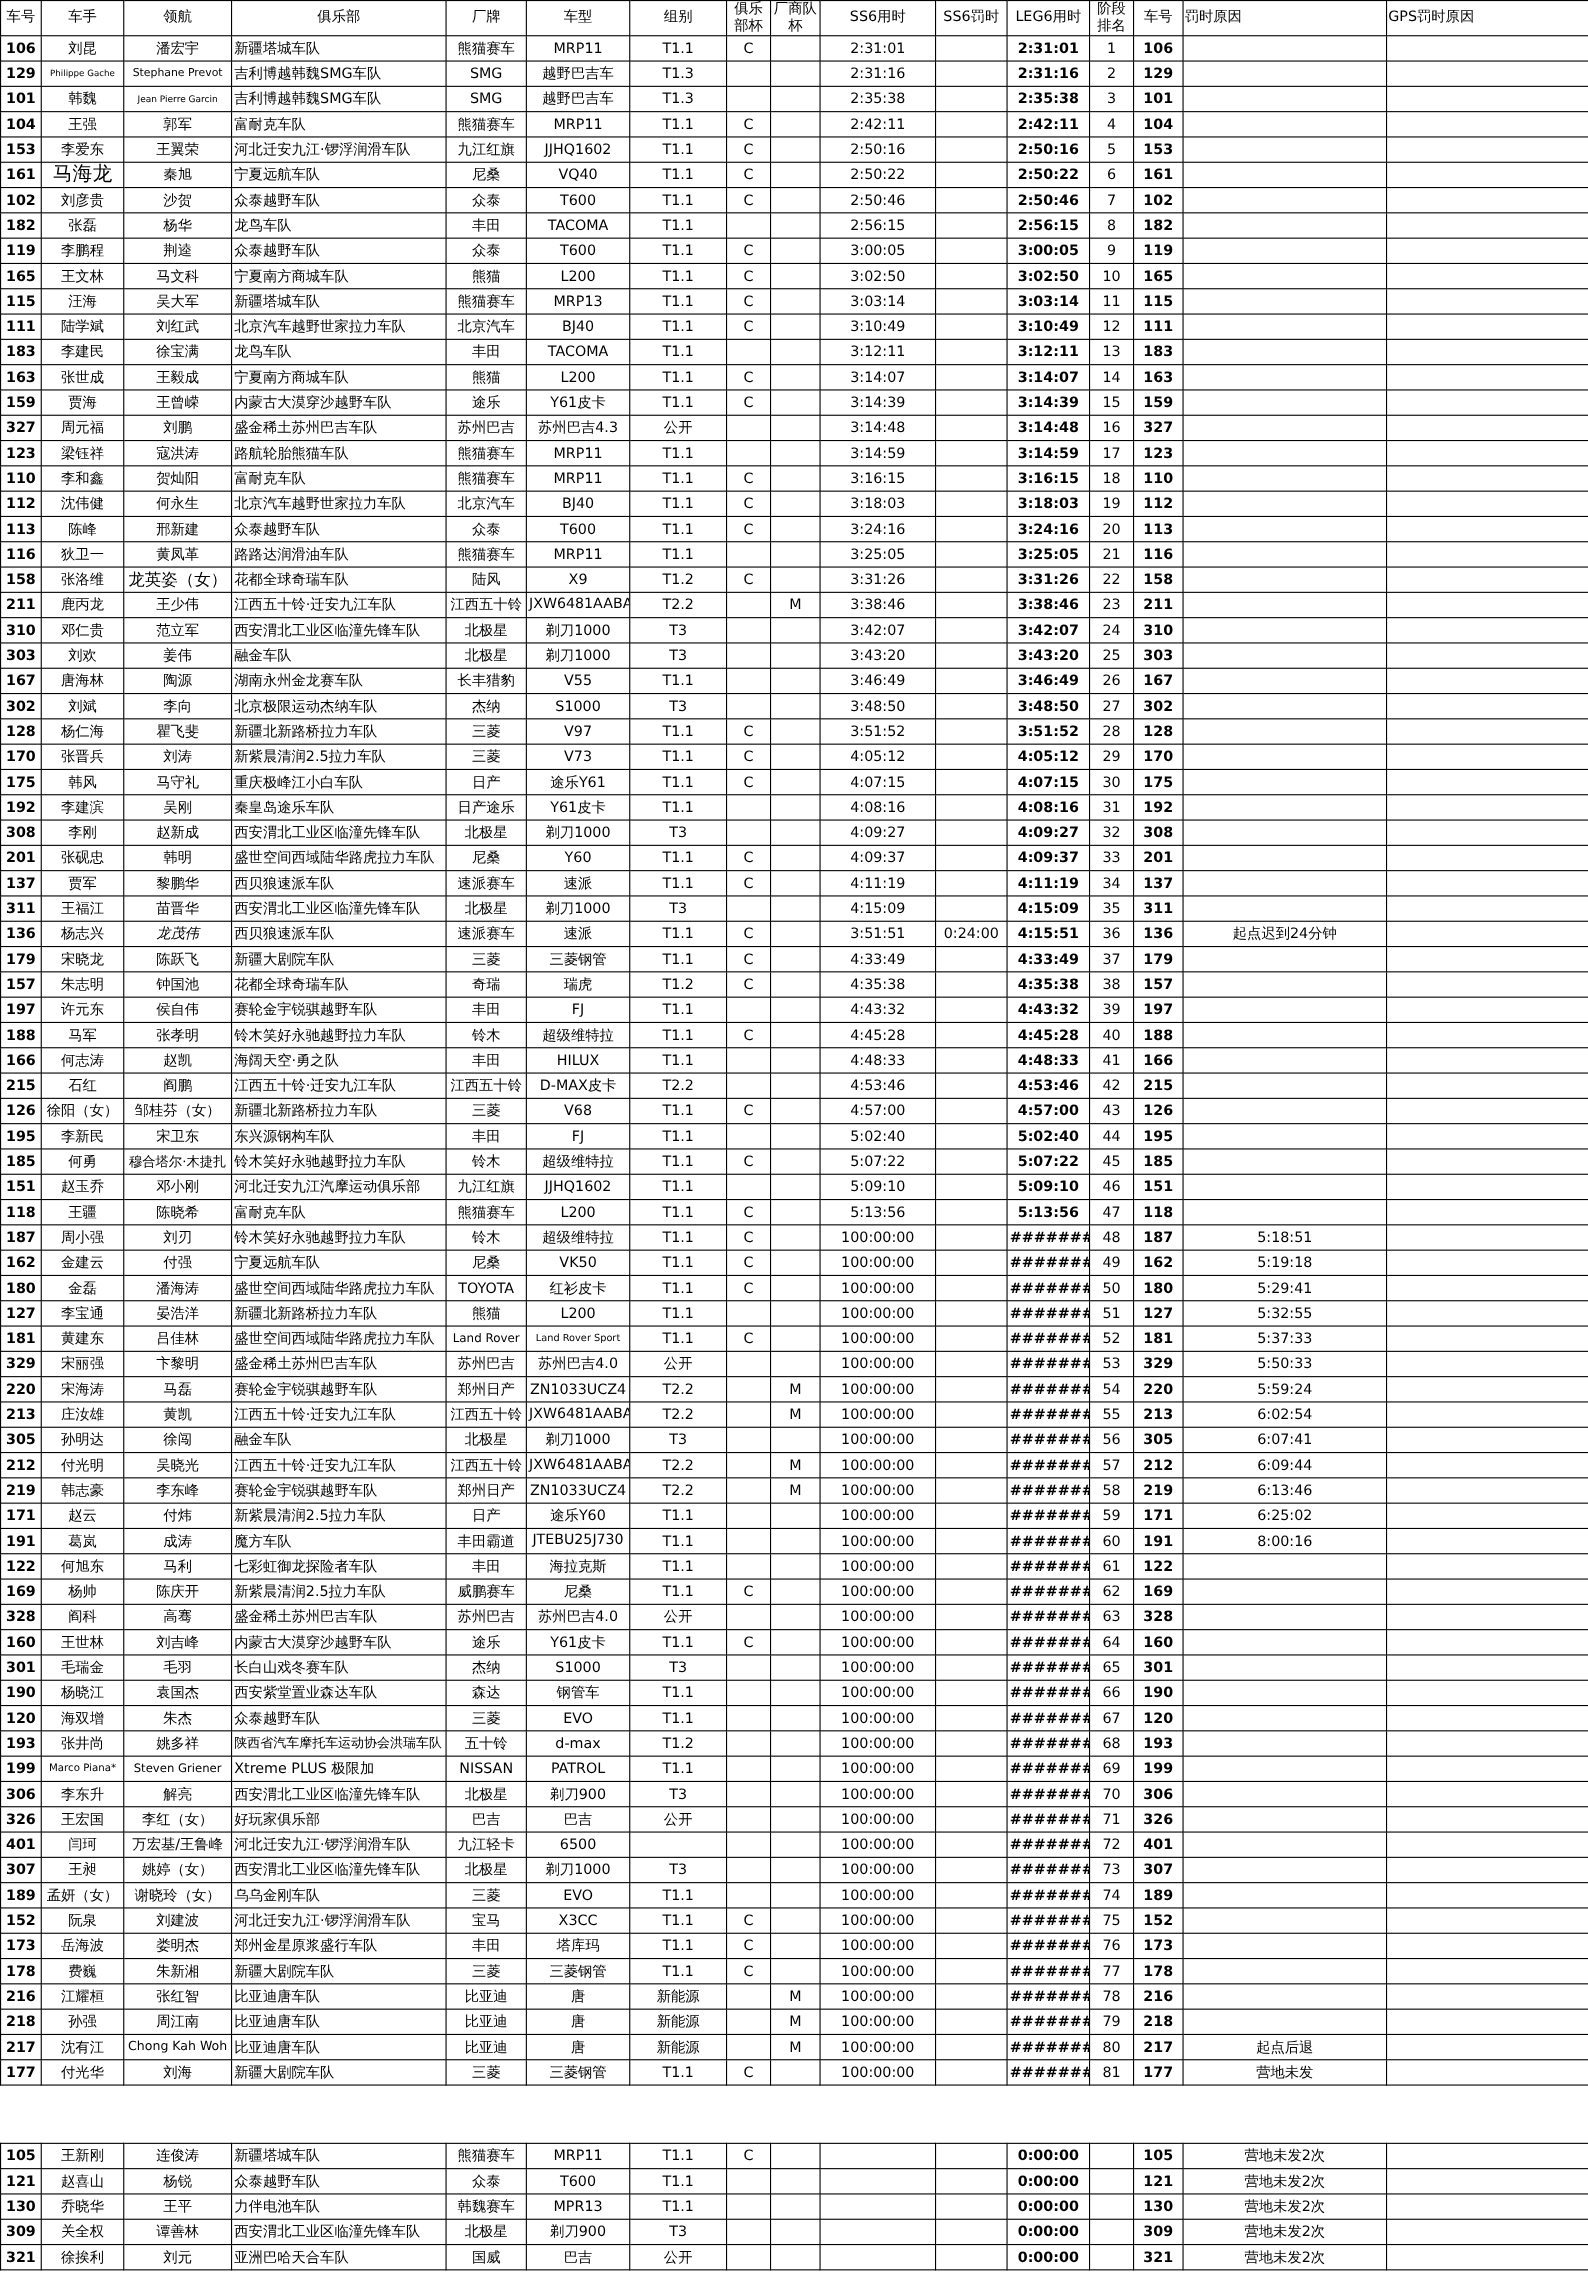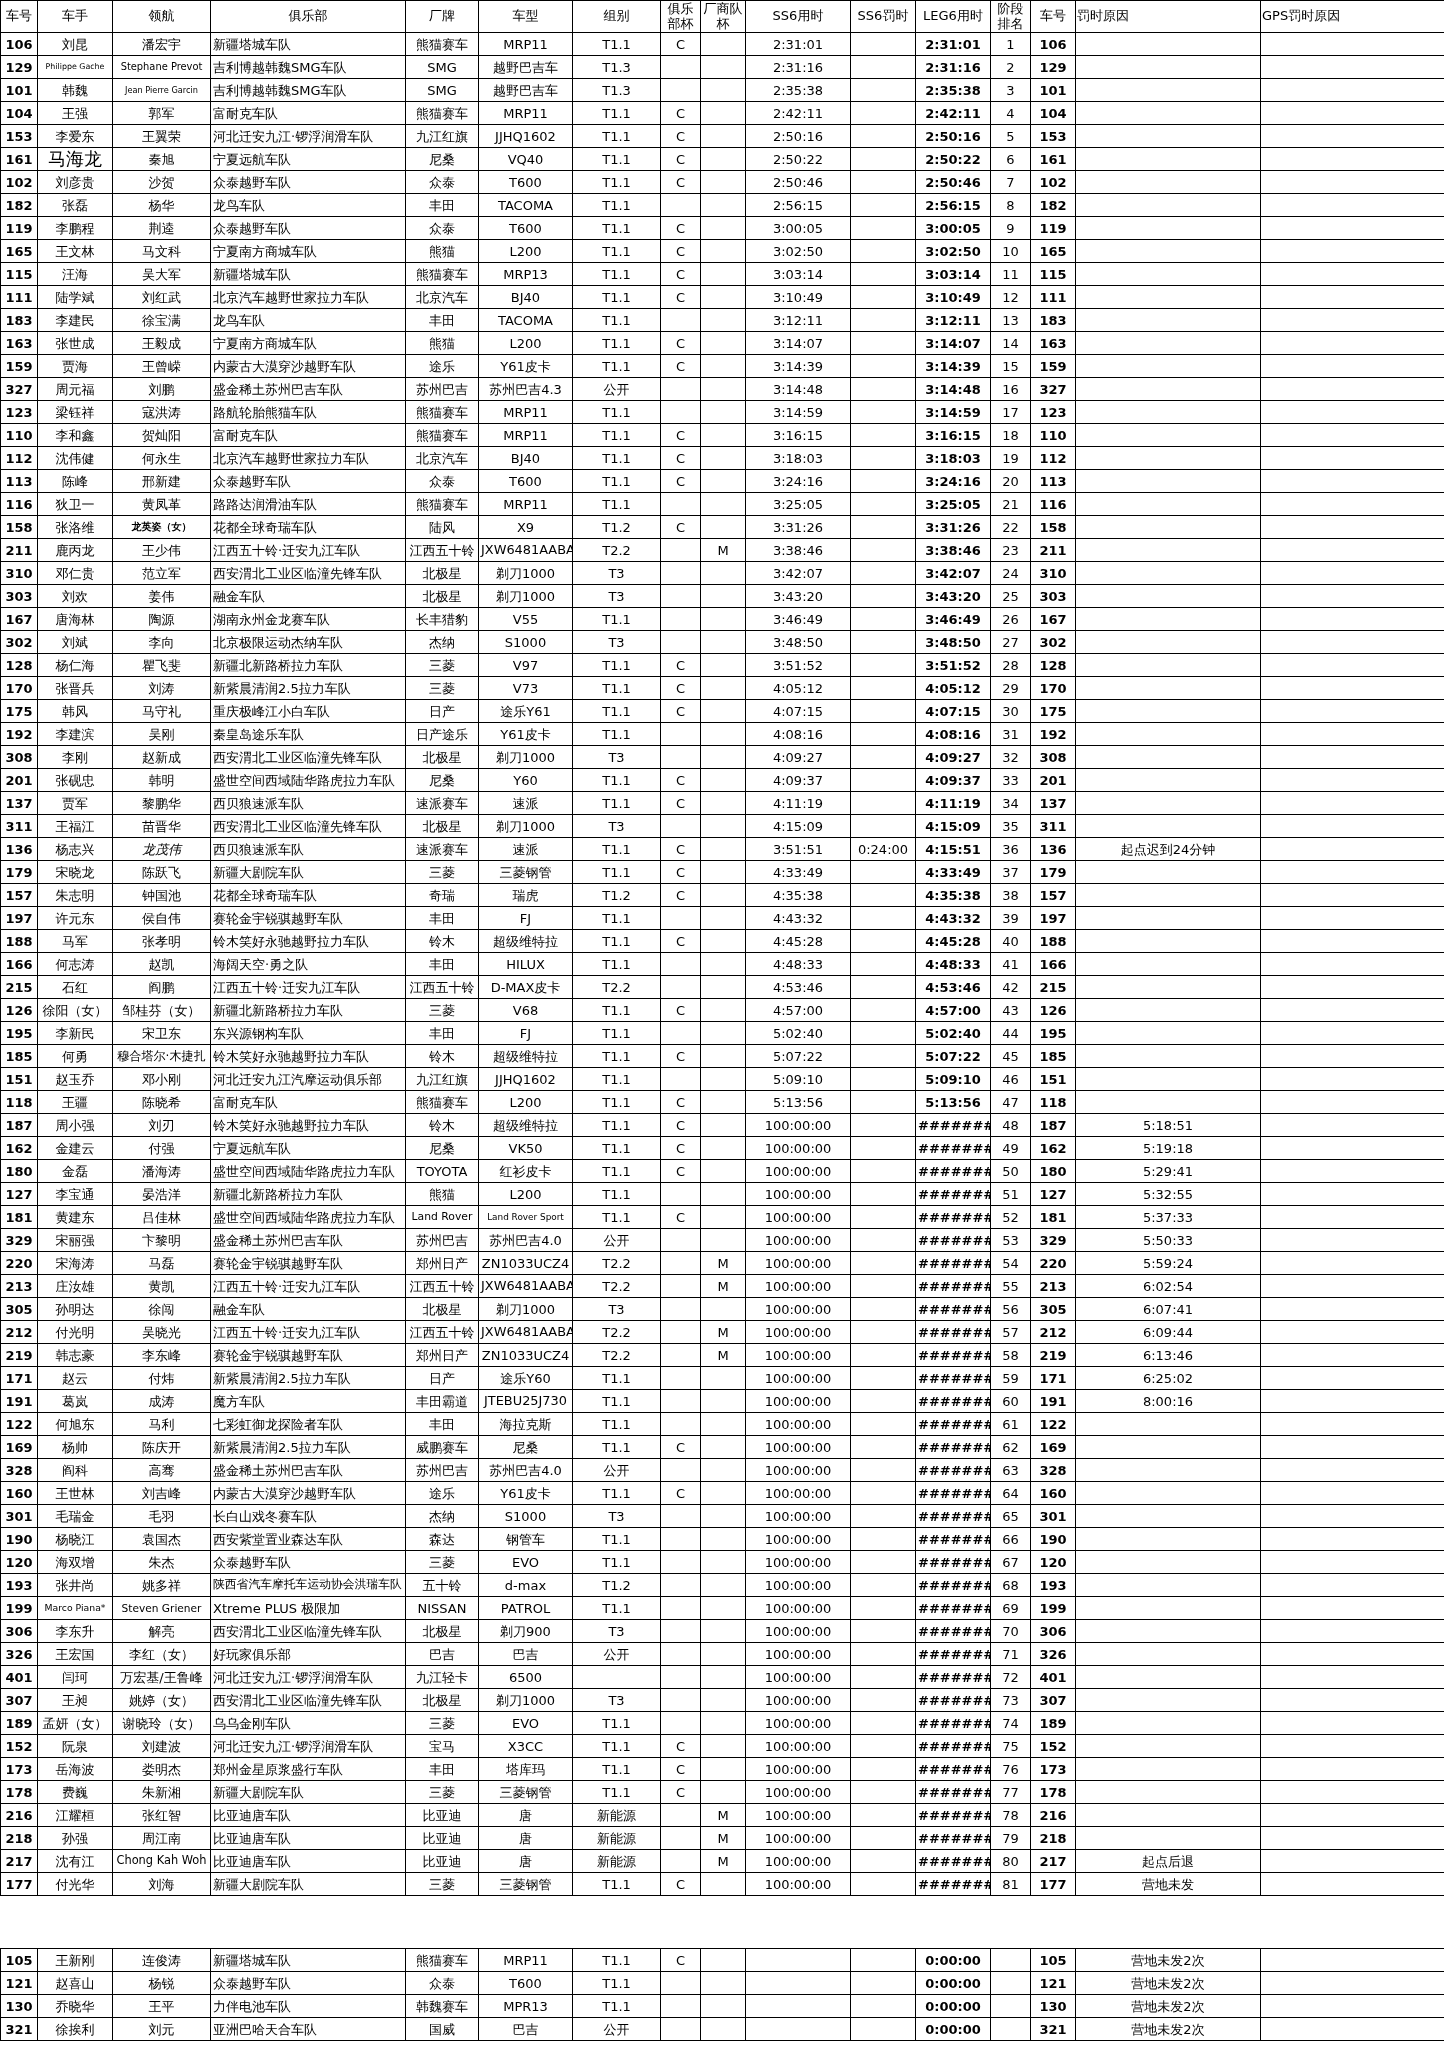--- a/index.html
+++ b/index.html
@@ -440,21 +440,21 @@
           <td></td>
           <td class="b" style="font-size: 13px;">3:25:05</td>
           <td style="font-size: 13px;">21</td>
           <td class="b" style="font-size: 13px;">116</td>
           <td></td>
           <td></td>
         </tr>
         <tr>
           <td class="b" style="font-size: 13px;">158</td>
           <td style="font-size: 13px;">张洛维</td>
-          <td style="font-size: 10px; font-weight: bold;">龙英姿（女）</td>
+          <td style="font-size: 15px;">龙英姿（女）</td>
           <td class="left" style="font-size: 13px;">花都全球奇瑞车队</td>
           <td style="font-size: 13px;">陆风</td>
           <td style="font-size: 13px;">X9</td>
           <td style="font-size: 13px;">T1.2</td>
           <td style="font-size: 13px;">C</td>
           <td></td>
           <td style="font-size: 13px;">3:31:26</td>
           <td></td>
           <td class="b" style="font-size: 13px;">3:31:26</td>
           <td style="font-size: 13px;">22</td>
@@ -1594,20 +1594,38 @@
           <td></td>
           <td></td>
           <td></td>
           <td class="b" style="font-size: 13px;">0:00:00</td>
           <td></td>
           <td class="b" style="font-size: 13px;">130</td>
           <td style="font-size: 13px;">营地未发2次</td>
           <td></td>
         </tr>
         <tr>
+          <td class="b" style="font-size: 13px;">309</td>
+          <td style="font-size: 13px;">关全权</td>
+          <td style="font-size: 13px;">谭善林</td>
+          <td class="left" style="font-size: 13px;">西安渭北工业区临潼先锋车队</td>
+          <td style="font-size: 13px;">北极星</td>
+          <td style="font-size: 13px;">剃刀900</td>
+          <td style="font-size: 13px;">T3</td>
+          <td></td>
+          <td></td>
+          <td></td>
+          <td></td>
+          <td class="b" style="font-size: 13px;">0:00:00</td>
+          <td></td>
+          <td class="b" style="font-size: 13px;">309</td>
+          <td style="font-size: 13px;">营地未发2次</td>
+          <td></td>
+        </tr>
+        <tr>
           <td class="b" style="font-size: 13px;">321</td>
           <td style="font-size: 13px;">徐挨利</td>
           <td style="font-size: 13px;">刘元</td>
           <td class="left" style="font-size: 13px;">亚洲巴哈天合车队</td>
           <td style="font-size: 13px;">国威</td>
           <td style="font-size: 13px;">巴吉</td>
           <td style="font-size: 13px;">公开</td>
           <td></td>
           <td></td>
           <td></td>

